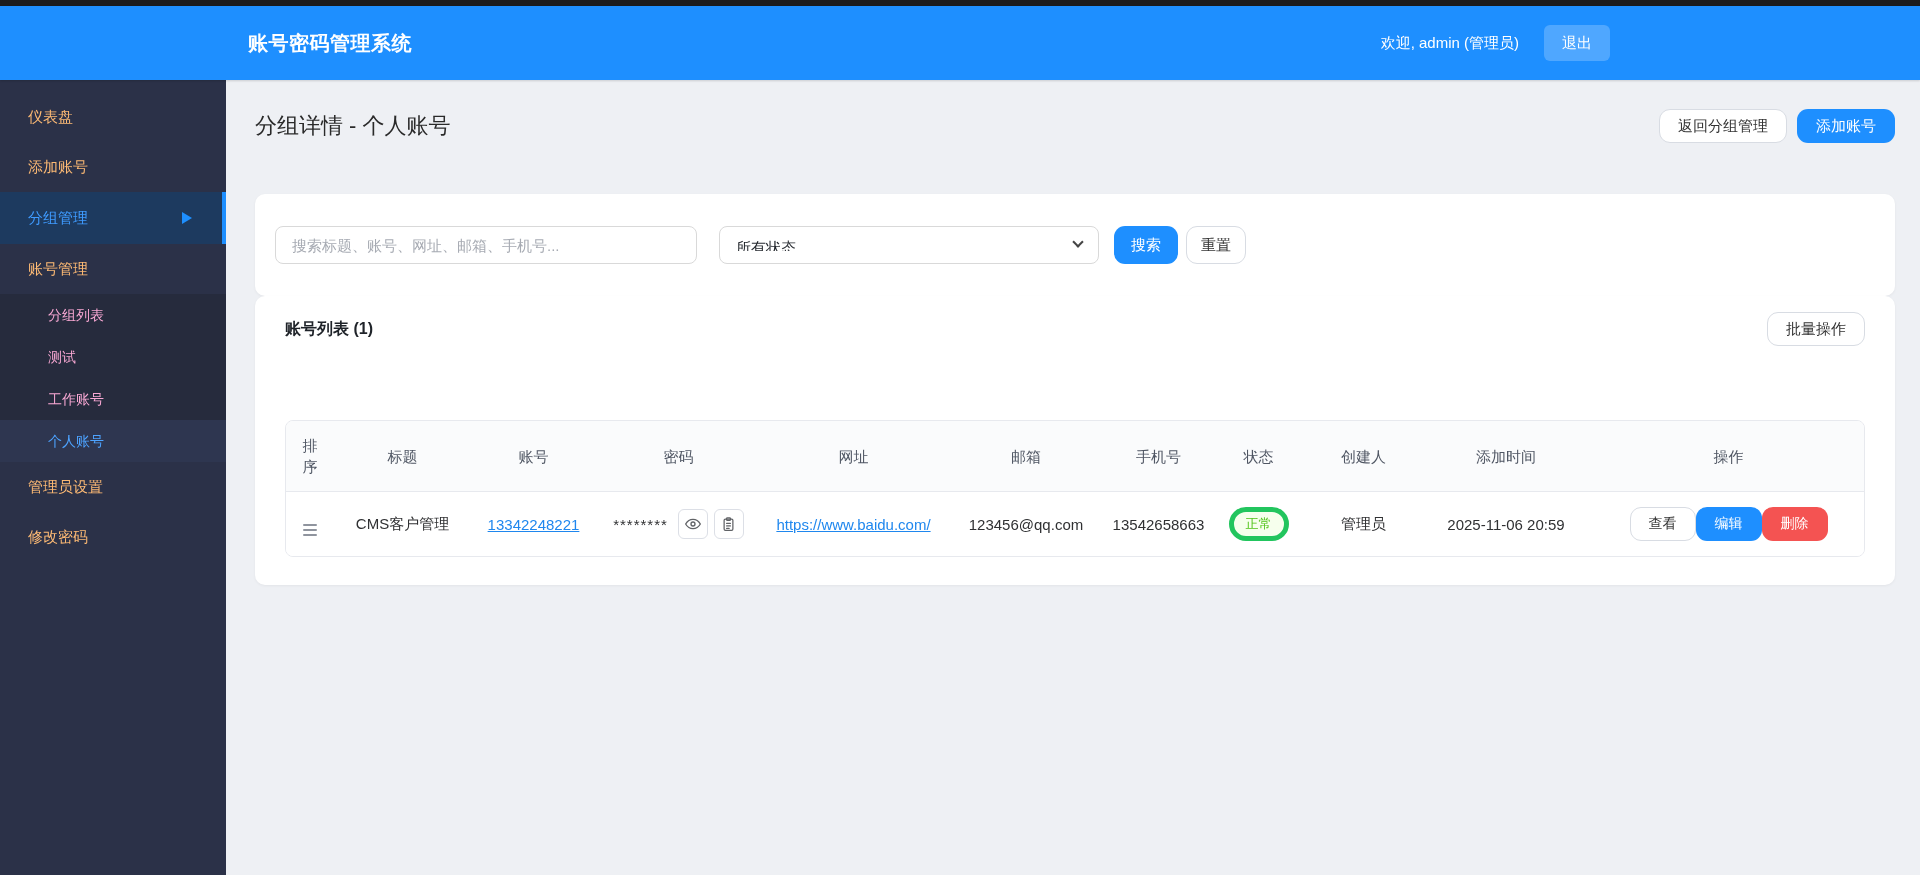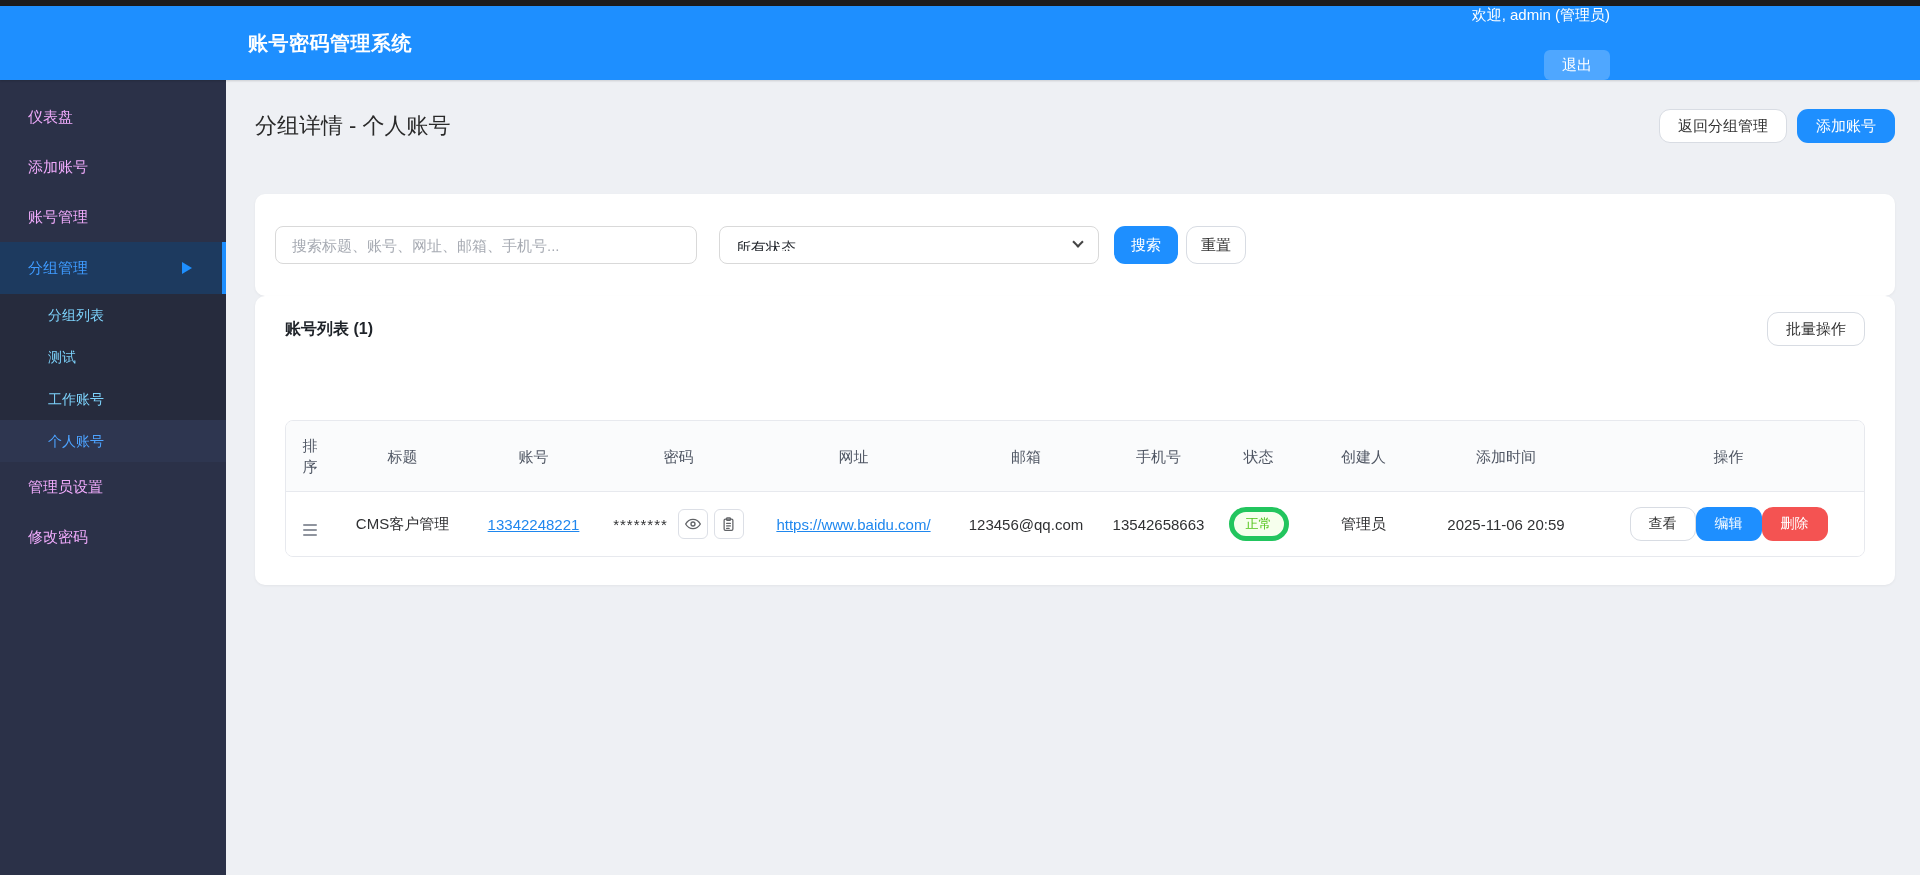--- a/index.html
+++ b/index.html
@@ -4,31 +4,31 @@
 <style>
   * { box-sizing: border-box; }
   html,body { margin:0; padding:0; }
   body { font-family:"Liberation Sans","DejaVu Sans",sans-serif; }
   .screen { width:1920px; height:875px; background:#eef0f4; overflow:hidden; display:flex; flex-direction:column; }
 
   .window-strip { height:6px; background:#1c1c1e; flex-shrink:0; }
 
   .app-header { height:74px; background:#1e8fff; display:flex; align-items:center; position:relative; flex-shrink:0; box-shadow:0 1px 2px rgba(0,0,0,.15); }
   .app-title { margin-left:248px; color:#fff; font-size:20px; font-weight:700; letter-spacing:.5px; }
-  .header-right { position:absolute; right:310px; top:0; height:100%; display:flex; align-items:flex-end; gap:25px;flex-direction:column; }
+  .header-right { position:absolute; right:310px; top:0; height:100%; display:flex; align-items:center; gap:25px; }
   .welcome-text { color:#fff; font-size:15px; }
   .logout-btn { background:rgba(255,255,255,.22); color:#fff; border:none; border-radius:6px; padding:0 18px; height:36px; font-size:15px; cursor:pointer; font-family:inherit; }
 
   .body-wrap { display:flex; flex:1; min-height:0; }
   .sidebar { width:226px; background:#2b3148; flex-shrink:0; padding-top:12px; }
-  .nav-item { height:50px; line-height:50px; padding-left:28px; color:#f0abfc; font-size:15px; cursor:pointer; white-space:nowrap; }
+  .nav-item { height:50px; line-height:50px; padding-left:28px; color:#fdba74; font-size:15px; cursor:pointer; white-space:nowrap; }
   .nav-item.active-parent { height:52px; line-height:52px; background:#1d3a5f; color:#3f9bff; border-right:4px solid #1e8fff; position:relative; }
   .tri-right { position:absolute; right:30px; top:50%; margin-top:-6px; width:0; height:0; border-left:10px solid #1e8fff; border-top:6px solid transparent; border-bottom:6px solid transparent; }
   .submenu { background:#262b3d; }
-  .subnav-item { height:42px; line-height:42px; padding-left:48px; color:#7dd3fc; font-size:14px; cursor:pointer; white-space:nowrap; }
+  .subnav-item { height:42px; line-height:42px; padding-left:48px; color:#f9a8d4; font-size:14px; cursor:pointer; white-space:nowrap; }
   .subnav-item.active { background:#2e3650; color:#4da3ff; }
 
   .main { flex:1; padding:0 25px 0 29px; min-width:0; }
   .page-head { margin-top:29px; height:34px; display:flex; justify-content:space-between; align-items:center; }
   .page-title { font-size:22px; color:#2a2a2a; font-weight:500; }
   .page-actions { display:flex; gap:10px; }
 
   .btn { font-size:15px; border-radius:11px; padding:0 18px; height:34px; display:inline-flex; align-items:center; justify-content:center; cursor:pointer; border:1px solid transparent; font-family:inherit; background:#fff; }
   .btn-plain { border-color:#d8dce3; color:#333; }
   .btn-primary { background:#1e8fff; color:#fff; }
@@ -73,25 +73,25 @@
     <div class="header-right">
       <span class="welcome-text">欢迎, admin (管理员)</span>
       <button class="logout-btn">退出</button>
     </div>
   </div>
 
   <div class="body-wrap">
     <div class="sidebar">
       <div class="nav-item">仪表盘</div>
       <div class="nav-item">添加账号</div>
-      <div class="nav-item">账号管理</div>
       <div class="nav-item active-parent">
         <span>分组管理</span>
         <span class="tri-right"></span>
       </div>
+      <div class="nav-item">账号管理</div>
       <div class="submenu">
         <div class="subnav-item">分组列表</div>
         <div class="subnav-item">测试</div>
         <div class="subnav-item">工作账号</div>
         <div class="subnav-item active">个人账号</div>
       </div>
       <div class="nav-item">管理员设置</div>
       <div class="nav-item">修改密码</div>
     </div>
 

